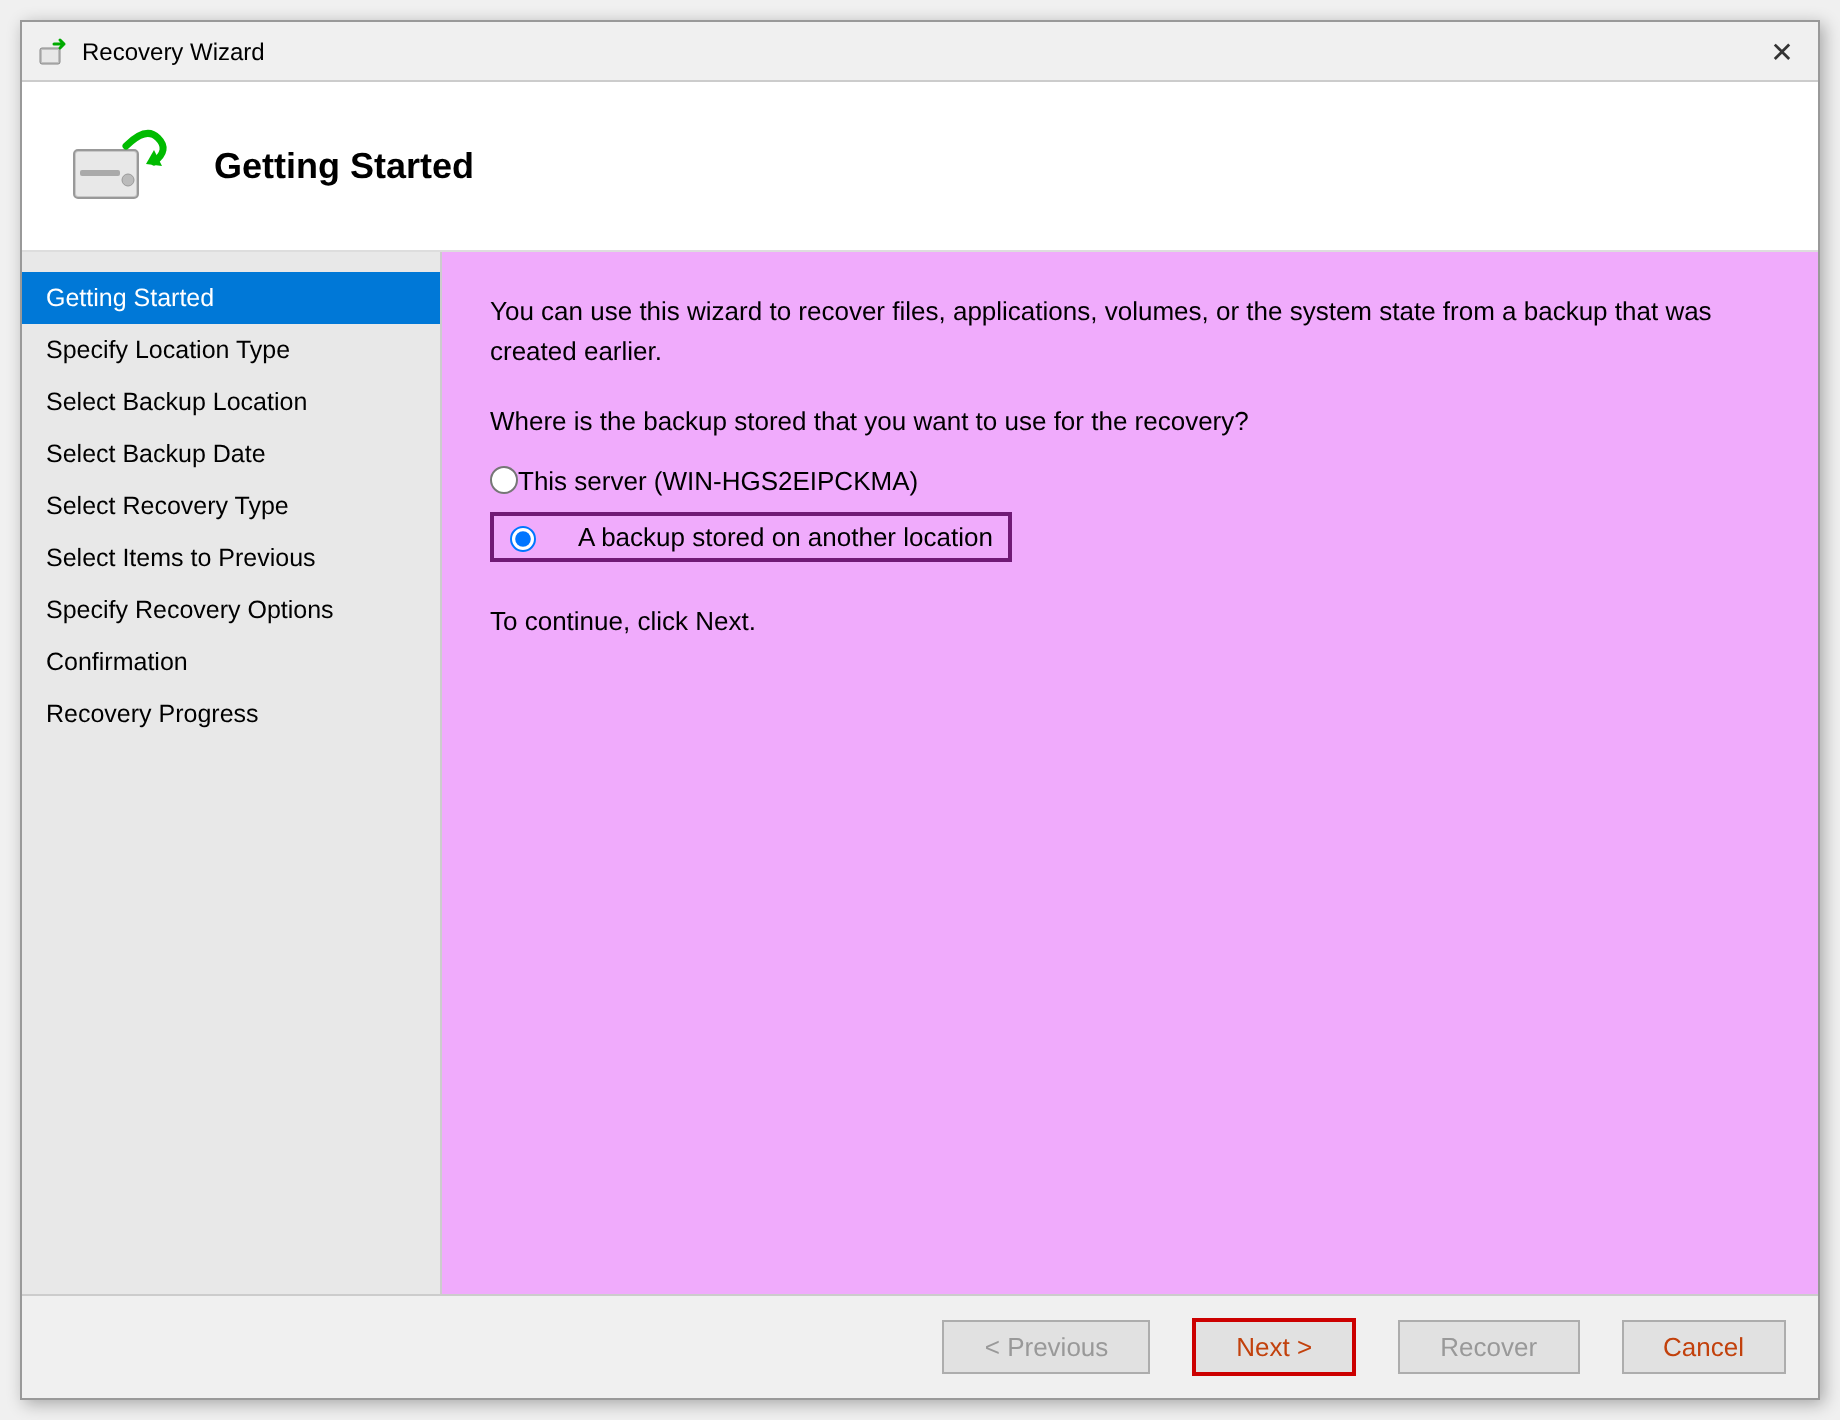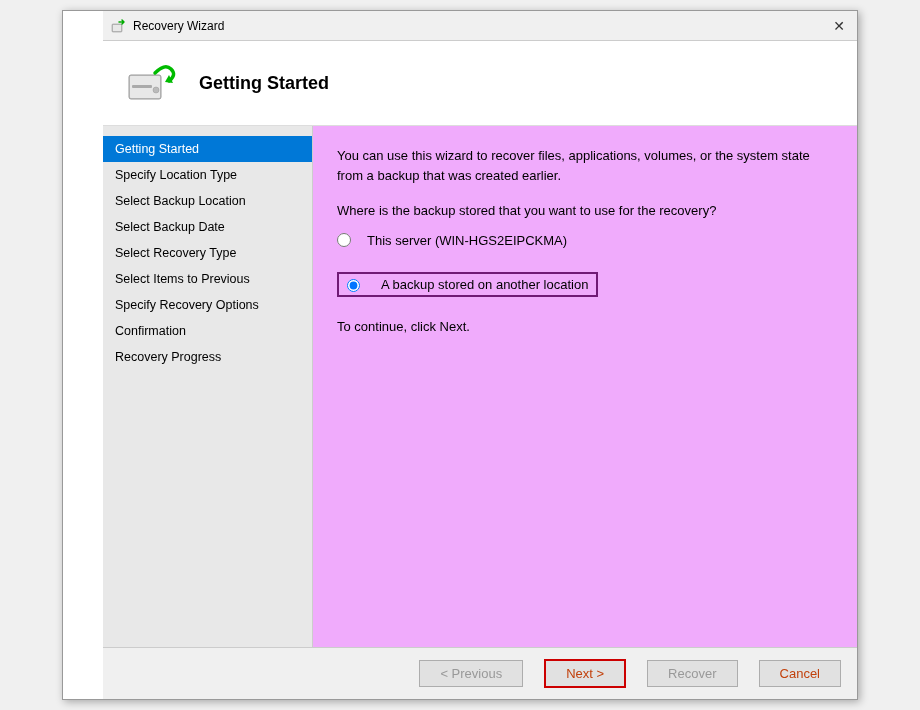--- a/index.html
+++ b/index.html
@@ -9,28 +9,27 @@
       background: #f0f0f0;
       display: flex;
       justify-content: center;
       align-items: center;
       width: 920px;
       height: 710px;
       overflow: hidden;
     }
 
     .window {
-      width: 796px;
+      width: 900px;
       height: 690px;
       background: #fff;
       border: 1px solid #999;
       box-shadow: 2px 2px 8px rgba(0,0,0,0.3);
       display: flex;
       flex-direction: column;
-      padding-left: 40px;
     }
 
     .title-bar {
       background: #f0f0f0;
       border-bottom: 1px solid #ccc;
       height: 30px;
       display: flex;
       align-items: center;
       padding: 0 8px;
       justify-content: space-between;
@@ -136,22 +135,22 @@
 
     .question-text {
       margin-top: 16px;
       margin-bottom: 10px;
       color: #000;
     }
 
     .radio-option {
       display: flex;
       align-items: center;
-      gap: 16px;
-      margin-bottom: 24px;
+      gap: 0;
+      margin-bottom: 8px;
       cursor: pointer;
     }
 
     .radio-option input[type="radio"] {
       width: 14px;
       height: 14px;
       cursor: pointer;
     }
 
     .radio-label {

